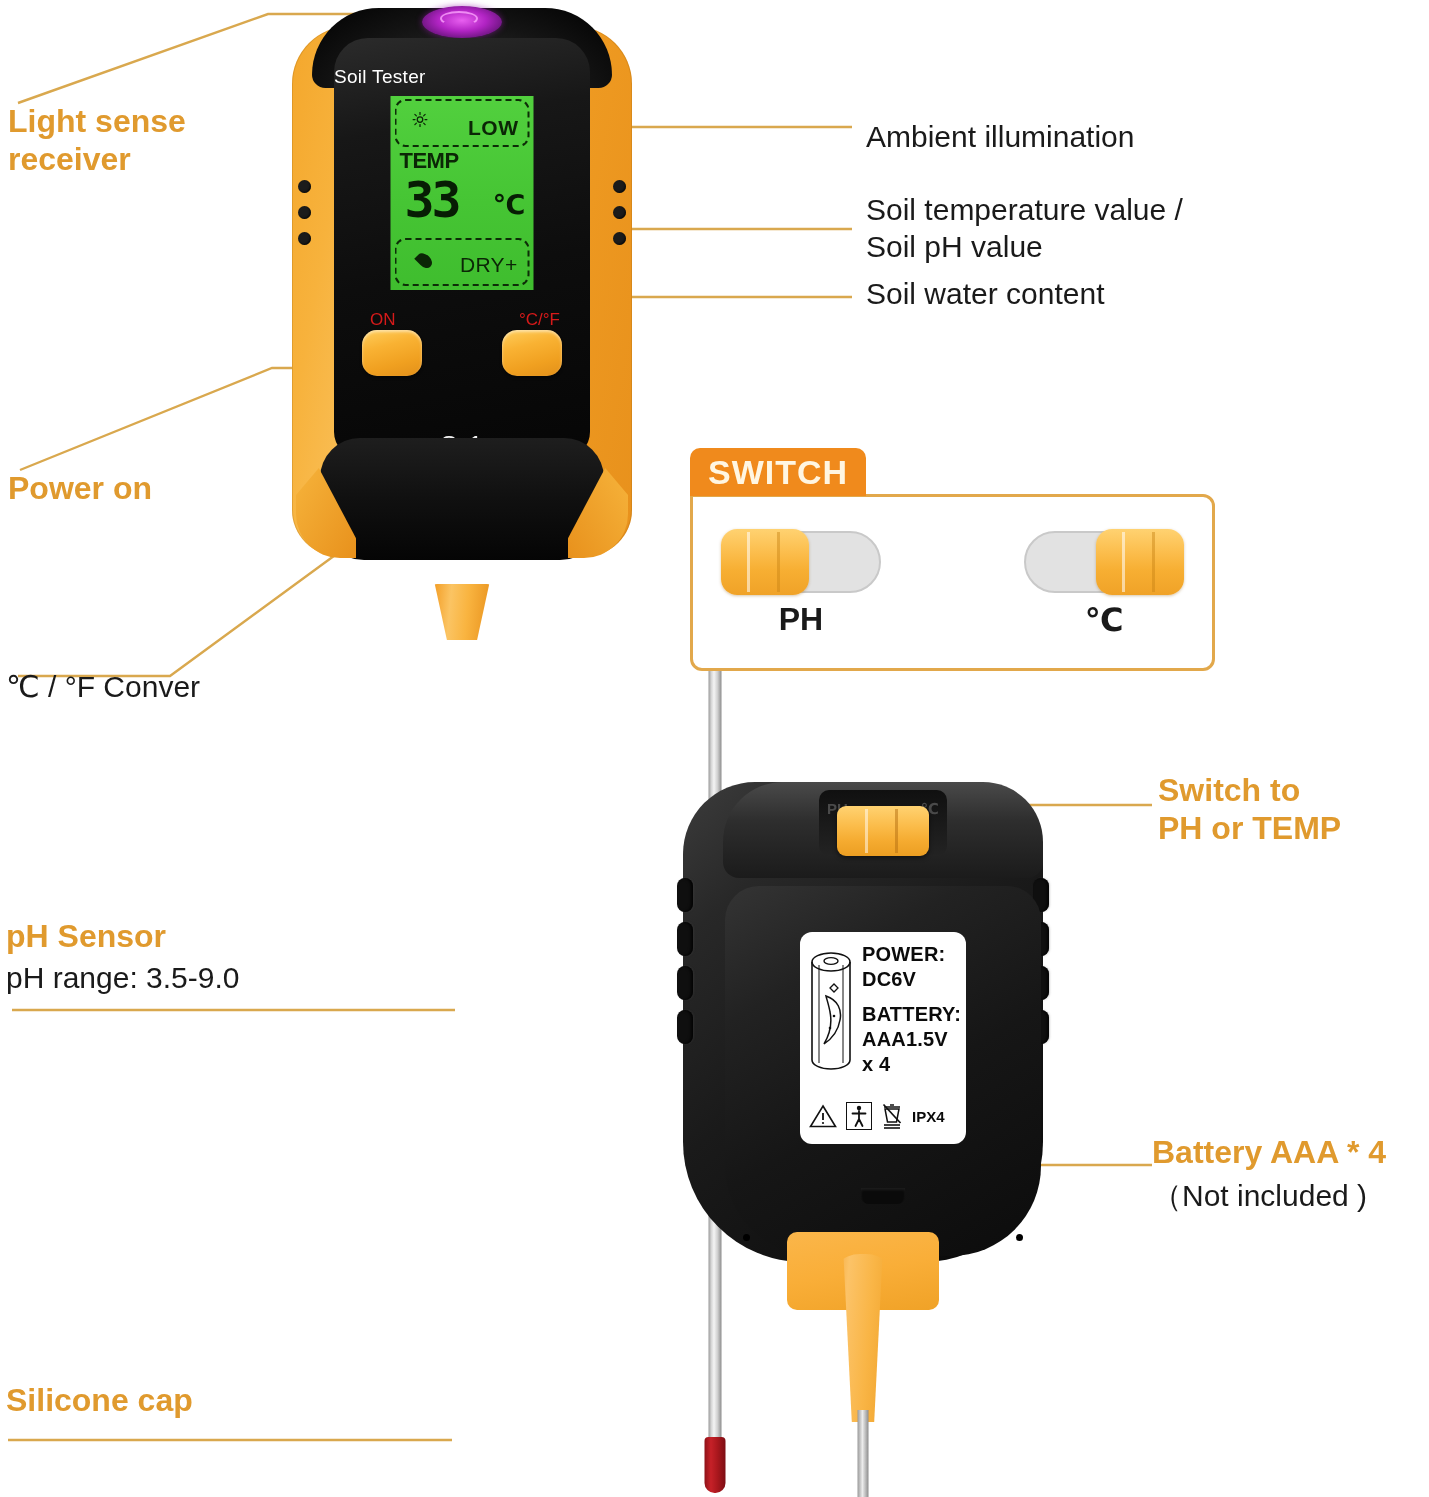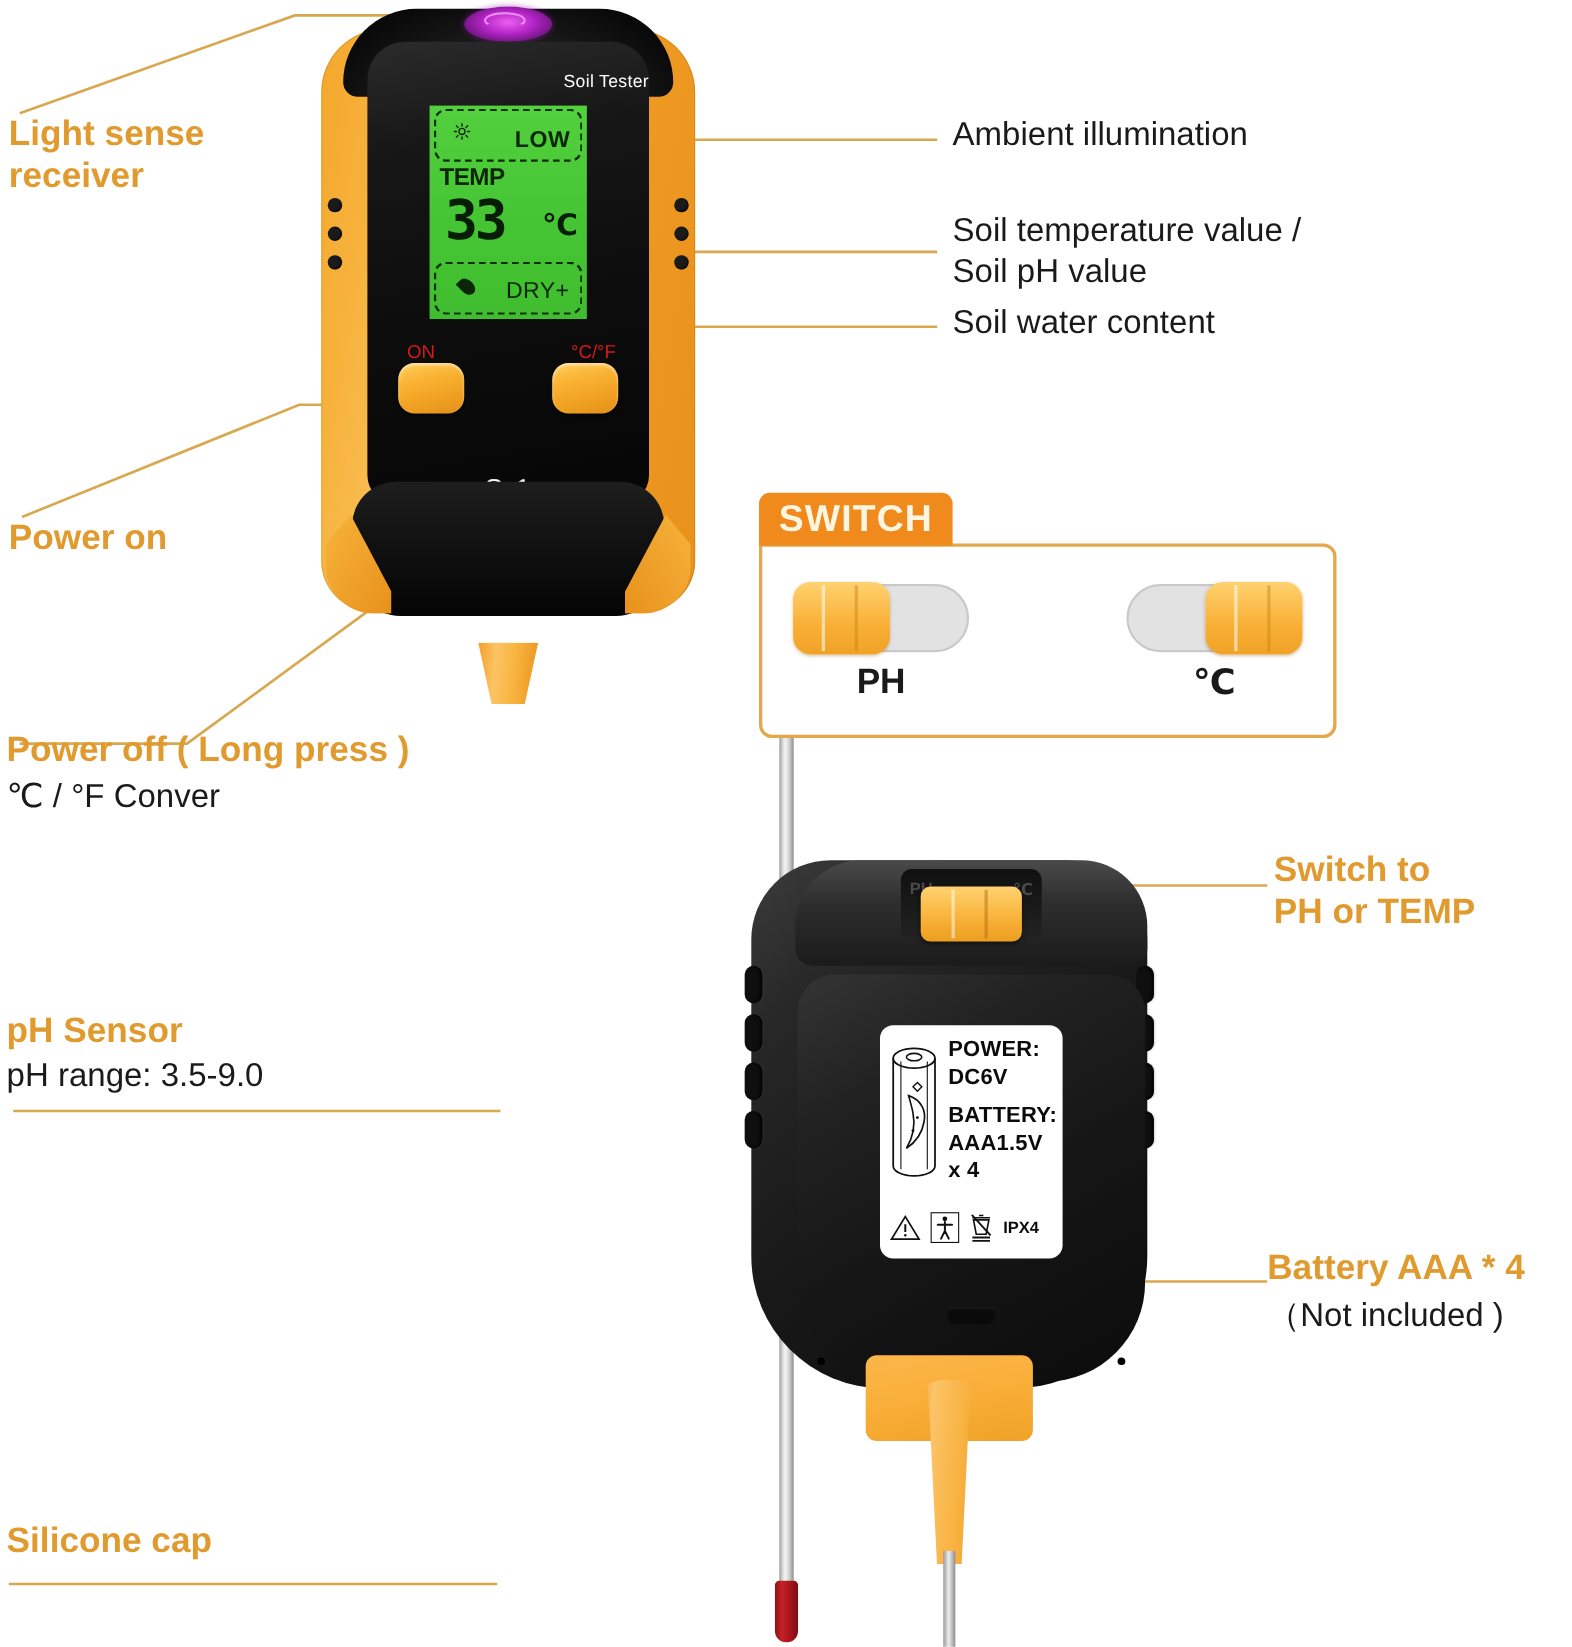--- a/index.html
+++ b/index.html
@@ -32,22 +32,22 @@
     background:radial-gradient(ellipse at 50% 45%,#e85ff0 0%,#b224c4 42%,#6d1580 75%,#2a0835 100%);
     box-shadow:0 0 6px rgba(150,30,170,.6);}
   .f-sensor:after{content:"";position:absolute;left:22%;top:16%;width:34px;height:11px;
     border-radius:50%;border:2px solid rgba(255,170,255,.75);border-bottom-color:transparent;}
 
   
   .f-face{position:absolute;left:42px;top:30px;width:256px;height:420px;
     background:linear-gradient(170deg,#2b2b2b 0%,#171717 22%,#0d0d0d 55%,#060606 100%);
     border-radius:34px 34px 26px 26px;}
 
-  .f-title{position:absolute;left:0;top:28px;width:100%;text-align:right;
-    color:#ffffff;font-size:16px;letter-spacing:.3px;}
+  .f-title{position:absolute;left:0;top:28px;width:100%;text-align:left;
+    color:#ffffff;font-size:19px;letter-spacing:.3px;}
 
   
   .lcd{position:absolute;left:50%;top:58px;transform:translateX(-50%);
     width:143px;height:194px;background:#4ecb3c;
     background:linear-gradient(180deg,#52d03e 0%,#46c534 55%,#3fbd2e 100%);}
   .lcd-seg{position:absolute;left:4px;width:135px;height:48px;
     border:2.5px dashed #0d2d07;border-radius:11px;box-sizing:border-box;}
   .lcd-seg.top{top:3px;}
   .lcd-seg.bot{top:142px;}
   .lcd-sun{position:absolute;left:22px;top:16px;width:15px;height:15px;}
@@ -261,34 +261,33 @@
   <div class="callout" style="left:8px;top:470px;width:260px;">
     <div class="c-head">Power on</div>
   </div>
 
   <div class="callout" style="left:8px;top:103px;width:270px;">
     <div class="c-head">Light sense
 receiver</div>
   </div>
 
   <div class="callout" style="left:6px;top:663px;width:440px;">
-    <div class="c-head">Power off ( Long press )</div>
     <div class="c-sub" style="margin-top:6px;">℃ / °F Conver</div>
   </div>
 
   <div class="callout" style="left:6px;top:918px;width:330px;">
     <div class="c-head">pH Sensor</div>
     <div class="c-sub" style="margin-top:4px;">pH range: 3.5-9.0</div>
   </div>
 
   <div class="callout" style="left:6px;top:1382px;width:300px;">
     <div class="c-head">Silicone cap</div>
   </div>
 
-  <div class="callout" style="left:866px;top:105px;width:420px;">
+  <div class="callout" style="left:866px;top:119px;width:420px;">
     <div class="c-plain">Ambient illumination</div>
   </div>
 
   <div class="callout" style="left:866px;top:192px;width:430px;">
     <div class="c-plain">Soil temperature value /
 Soil pH value</div>
   </div>
 
   <div class="callout" style="left:866px;top:276px;width:420px;">
     <div class="c-plain">Soil water content</div>

